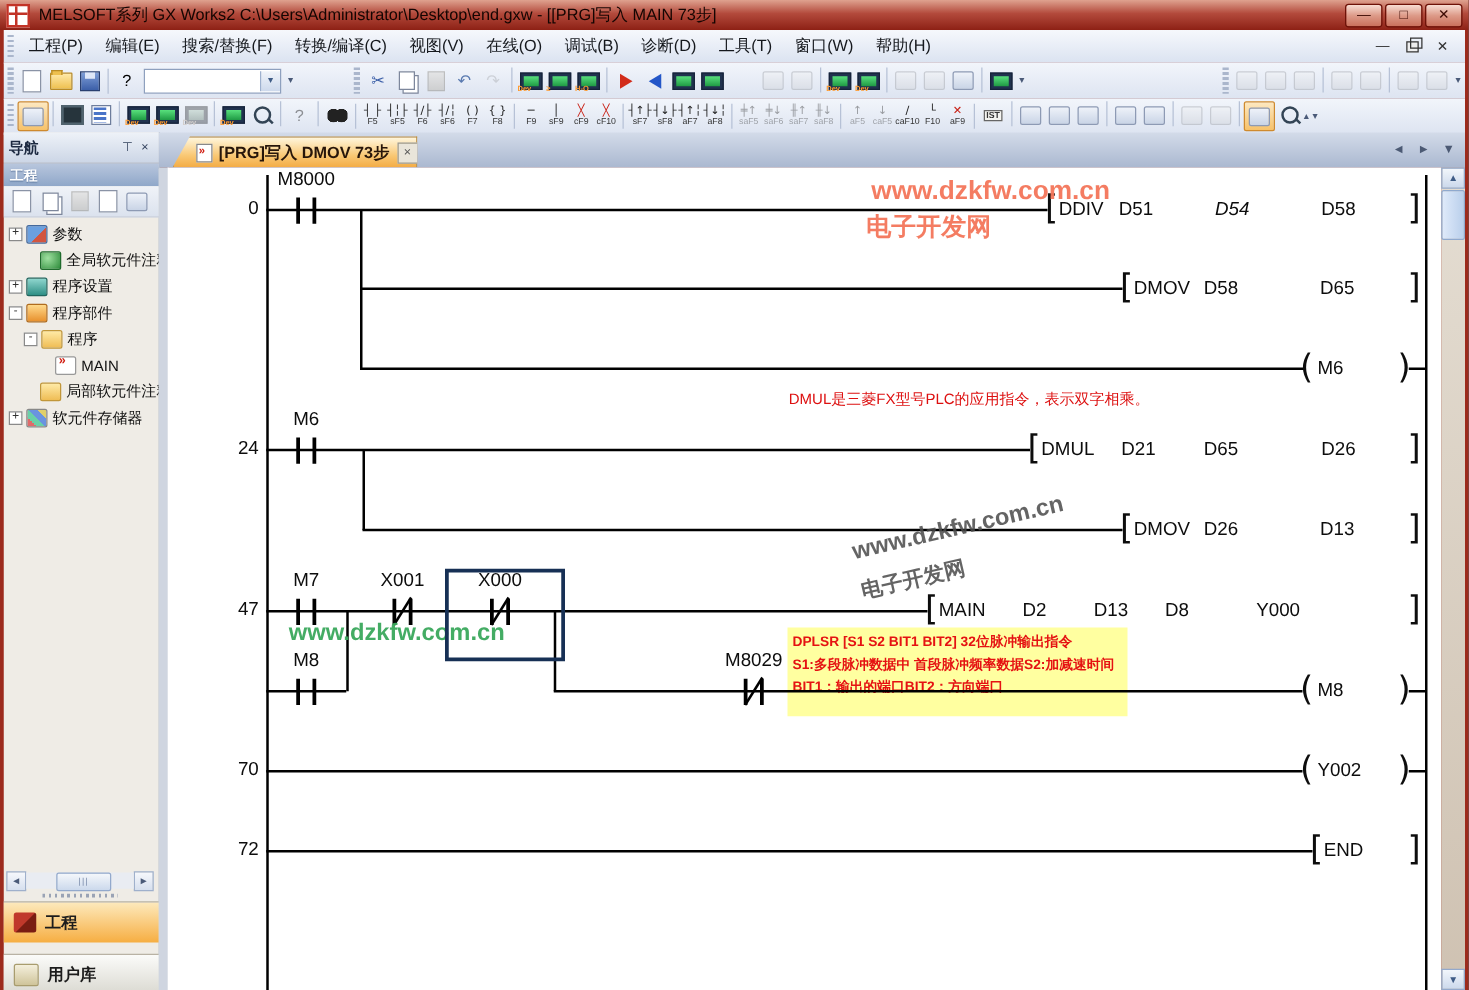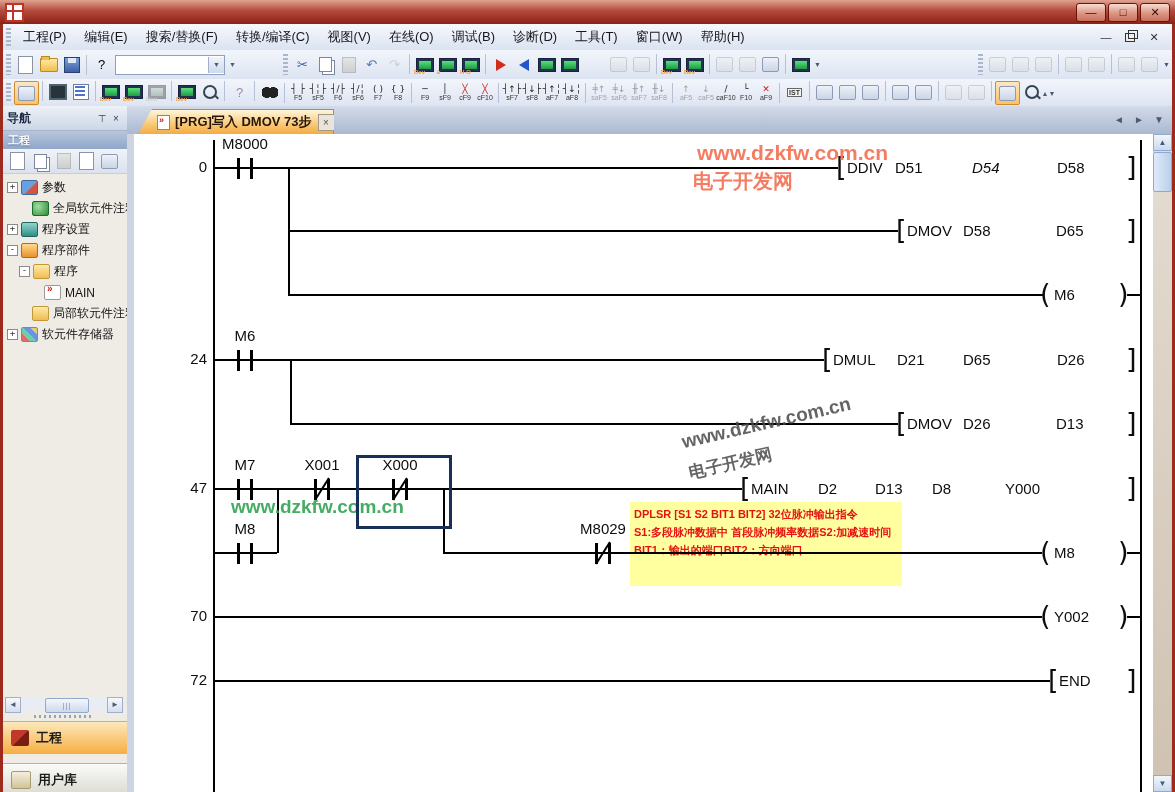--- a/index.html
+++ b/index.html
@@ -138,20 +138,21 @@
   #vs-thumb{position:absolute;left:0;top:18px;width:19px;height:40px;background:linear-gradient(90deg,#dfeafa,#b9cfeb);
     border:1px solid #8fa9ce;box-sizing:border-box;border-radius:2px;}
 </style>
 </head>
 <body>
 
 <div id="win">
 
   <div id="titlebar">
     <span id="app-icon"></span>
+    <span id="title-text">MELSOFT系列 GX Works2 C:\Users\Administrator\Desktop\end.gxw - [[PRG]写入 MAIN 73步]</span>
     <span id="title-buttons">
       <span class="winbtn">—</span>
       <span class="winbtn">□</span>
       <span class="winbtn">✕</span>
     </span>
   </div>
 
   <div id="menubar">
     <span class="grip"></span>
     <span id="menu-items" style="display:flex;">
@@ -582,21 +583,21 @@
       <span id="tab-close">×</span>
     </div>
     <span class="tab-arrows" style="right:48px;">◄</span>
     <span class="tab-arrows" style="right:28px;">►</span>
     <span class="tab-arrows" style="right:8px;">▼</span>
   </div>
 
   <div id="split"></div>
 
   <div id="editor">
-    <div id="tooltip-box" style="left: 496px; top: 368px; width: 272px; height: 84px;"><span class="tt-line">DPLSR [S1 S2 BIT1 BIT2] 32位脉冲输出指令</span><span class="tt-line">S1:多段脉冲数据中 首段脉冲频率数据</span><span class="tt-line">S2:加减速时间</span><span class="tt-line">BIT1：输出的端口</span><span class="tt-line">BIT2：方向端口</span></div>
+    <div id="tooltip-box" style="left: 496px; top: 368px; width: 272px; height: 71px;"><span class="tt-line">DPLSR [S1 S2 BIT1 BIT2] 32位脉冲输出指令</span><span class="tt-line">S1:多段脉冲数据中 首段脉冲频率数据</span><span class="tt-line">S2:加减速时间</span><span class="tt-line">BIT1：输出的端口</span><span class="tt-line">BIT2：方向端口</span></div>
     <div id="ladder-layer">
         <div class="wire" style="left: 79px; top: 6px; width: 2px; height: 652px;"></div>
         <div class="wire" style="left: 1006px; top: 6px; width: 2px; height: 652px;"></div>
         <div class="wire" style="left: 79px; top: 33px; width: 625px; height: 2px;"></div>
         <div class="wire" style="left: 154px; top: 96px; width: 610px; height: 2px;"></div>
         <div class="wire" style="left: 154px; top: 160px; width: 756px; height: 2px;"></div>
         <div class="wire" style="left: 993px; top: 160px; width: 13px; height: 2px;"></div>
         <div class="wire" style="left: 79px; top: 225px; width: 611px; height: 2px;"></div>
         <div class="wire" style="left: 156px; top: 289px; width: 608px; height: 2px;"></div>
         <div class="wire" style="left: 79px; top: 354px; width: 529px; height: 2px;"></div>
@@ -679,20 +680,21 @@
         <div class="stepnum" style="left: 43px; top: 216px;">24</div>
         <div class="stepnum" style="left: 43px; top: 345px;">47</div>
         <div class="stepnum" style="left: 43px; top: 473px;">70</div>
         <div class="stepnum" style="left: 43px; top: 537px;">72</div>
         <div class="wm" style="left: 563px; top: 7px; color: rgb(244, 118, 90); font-size: 21px; opacity: 0.95;">www.dzkfw.com.cn</div>
         <div class="wm" style="left: 559px; top: 34px; color: rgb(244, 118, 90); font-size: 20px; opacity: 0.95;">电子开发网</div>
         <div class="wm" style="left: 546px; top: 278px; color: rgb(74, 74, 74); font-size: 19px; opacity: 0.85; transform: rotate(-13deg);">www.dzkfw.com.cn</div>
         <div class="wm" style="left: 554px; top: 318px; color: rgb(74, 74, 74); font-size: 17px; opacity: 0.85; transform: rotate(-13deg);">电子开发网</div>
         <div class="wm" style="left: 97px; top: 362px; color: rgb(58, 168, 92); font-size: 19px; opacity: 0.95;">www.dzkfw.com.cn</div>
       </div>
+    <div id="red-note" style="left: 497px; top: 177px;">DMUL是三菱FX型号PLC的应用指令，表示双字相乘。</div>
     <div id="cursor-box" style="left: 222px; top: 321px; width: 90px; height: 68px;"></div>
   </div>
 
   <div id="vscroll">
     <span class="vs-btn" style="top:0;">▲</span>
     <span id="vs-thumb"></span>
     <span class="vs-btn" style="bottom:0;">▼</span>
   </div>
 
 </div>

